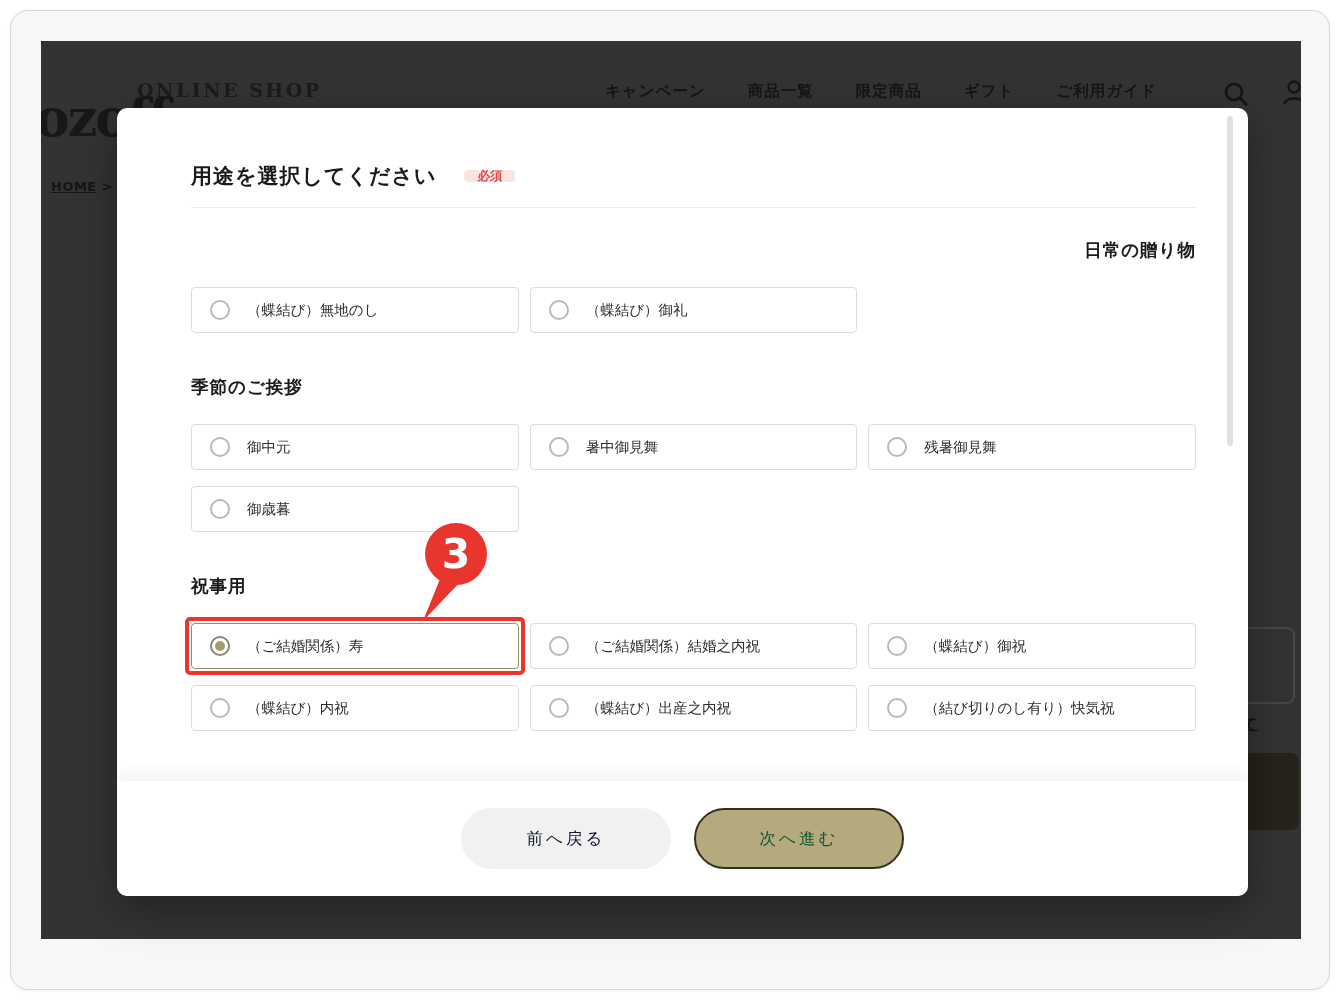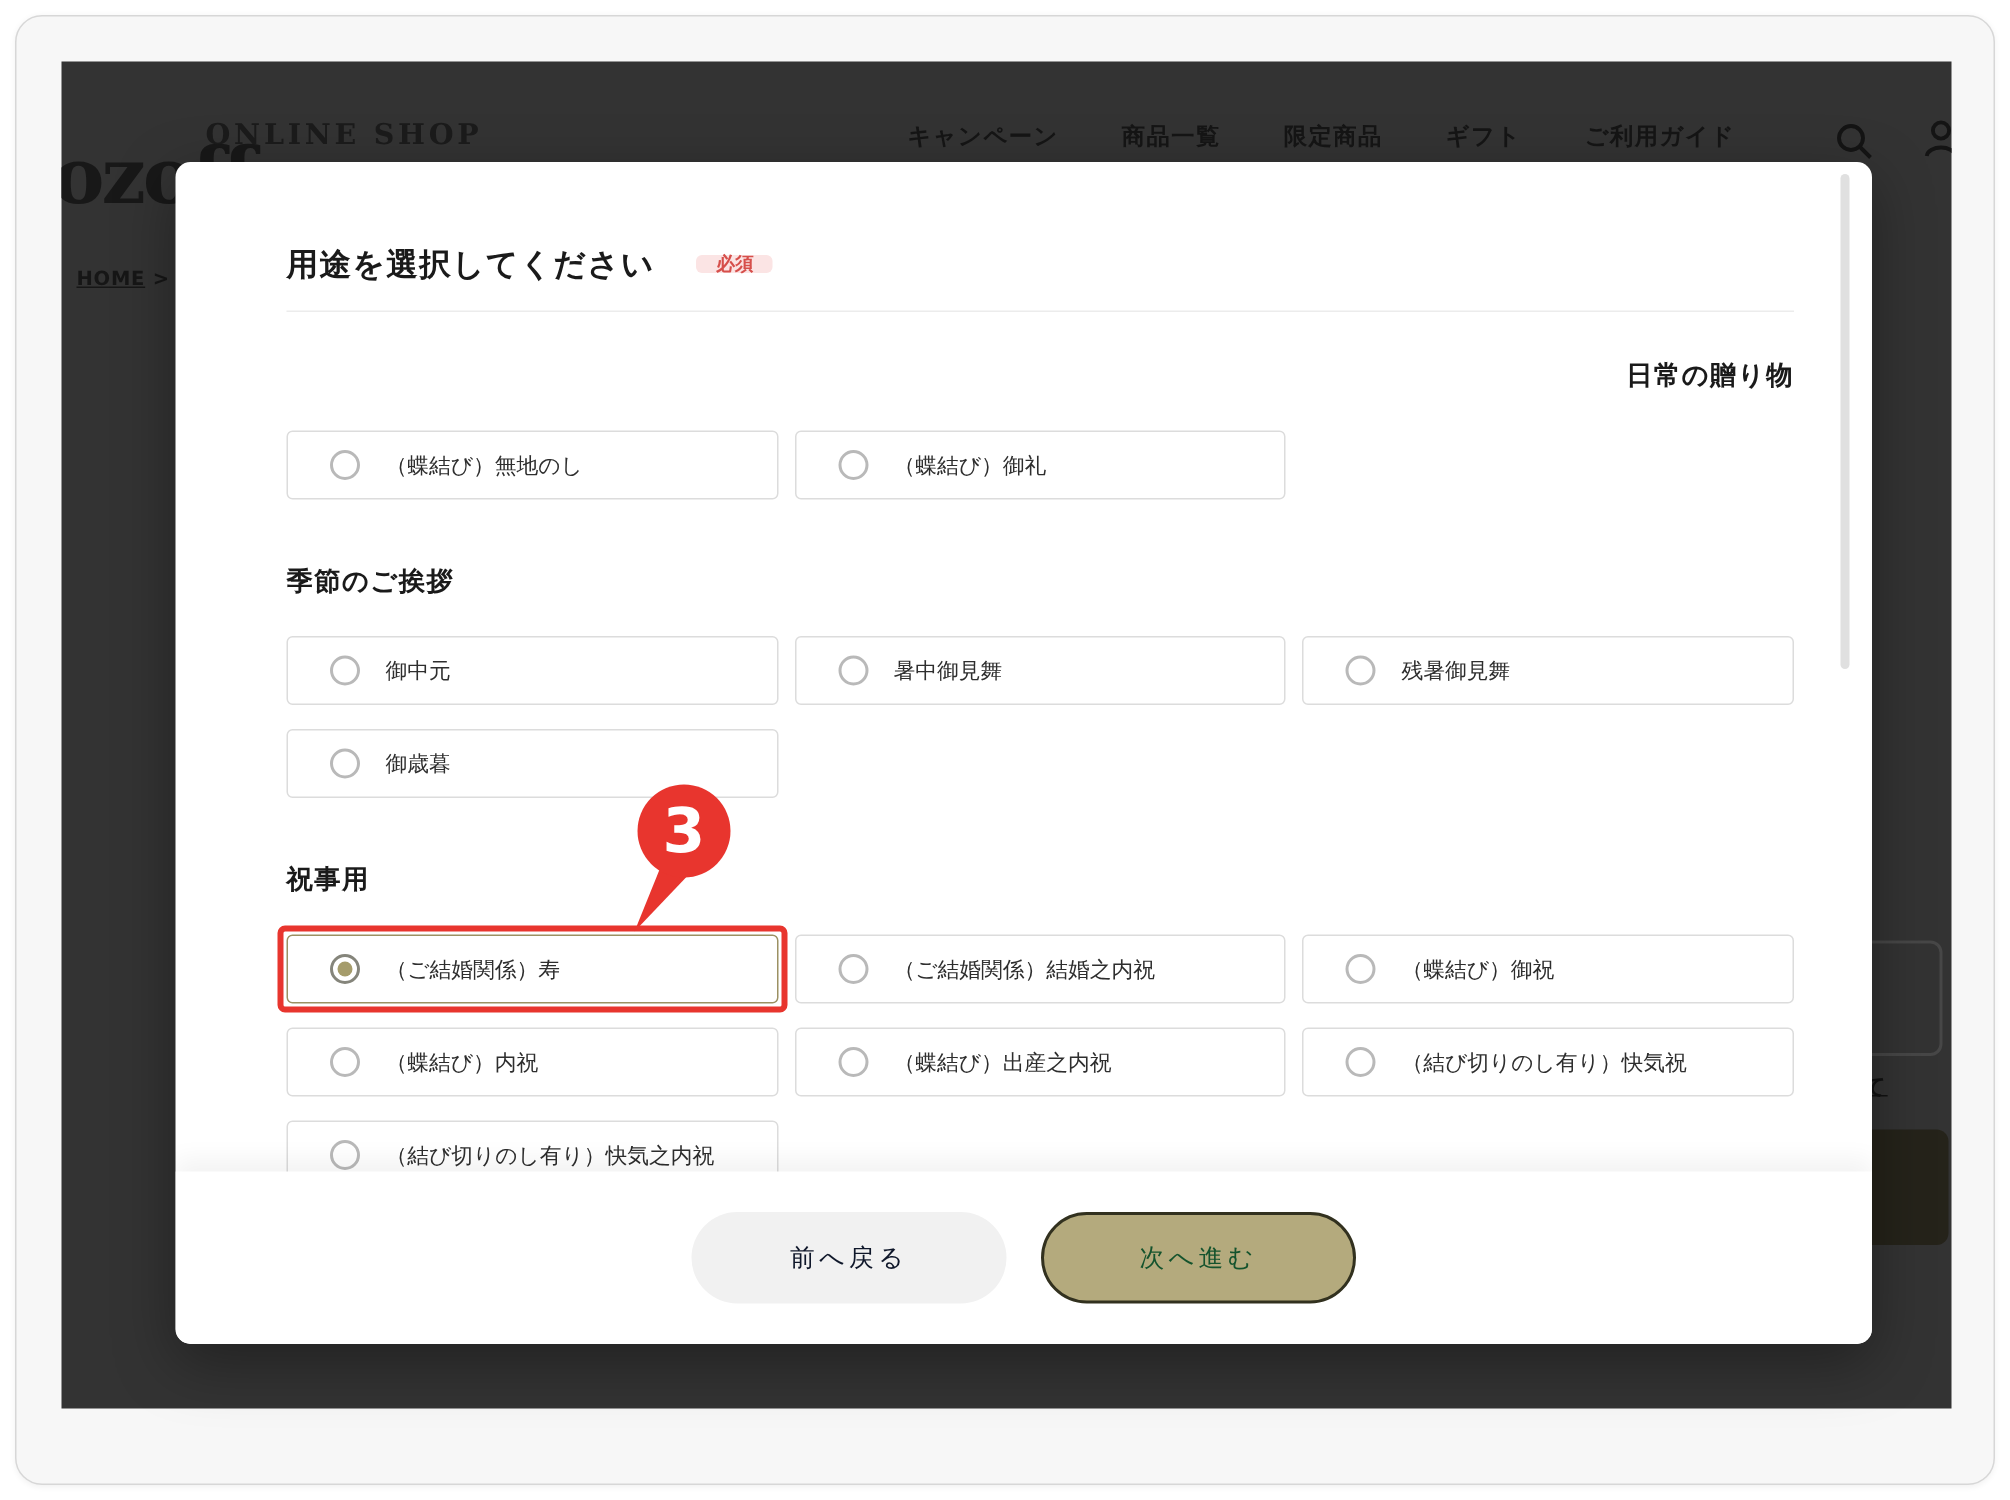--- a/index.html
+++ b/index.html
@@ -38,21 +38,21 @@
   .title-row { margin-top:54px; display:flex; align-items:center; gap:28px; }
   .m-title { font-size:21px; font-weight:bold; color:#1a1a1a; letter-spacing:1px; }
   .req-badge { background:#fbe4e4; color:#d64f4b; font-size:12.5px; font-weight:600;
                padding:0 13px; border-radius:4px; line-height:1; }
   .divider { margin-top:17px; height:1px; background:#ececec; }
   .sec-h { font-size:17.5px; font-weight:bold; color:#1a1a1a; letter-spacing:1px; }
   .sec1 .sec-h { margin-top:30px;text-align:right; }
   .sec2 .sec-h, .sec3 .sec-h { margin-top:42px; }
   .opt-grid { margin-top:25px; display:grid; grid-template-columns:repeat(3,1fr); gap:16px 11px; }
   .opt { position:relative; height:46px; background:#fff; border:1px solid #dcdcdc; border-radius:4px;
-         display:flex; align-items:center; gap:17px; padding:0 14px 0 28px; cursor:pointer; }
+         display:flex; align-items:center; gap:17px; padding:0 14px 0 18px; cursor:pointer; }
   .radio { flex:none; width:20px; height:20px; border:2px solid #b9b9b9; border-radius:50%;
            background:#fff; display:flex; align-items:center; justify-content:center; }
   .opt-label { font-size:14.5px; color:#2e2e2e; white-space:nowrap; }
   .opt.selected { border-color:#9c9163; }
   .opt.selected .radio { border-color:#85857b; }
   .opt.selected .radio::after { content:""; width:10px; height:10px; border-radius:50%; background:#a59c6b; }
   .red-frame { position:absolute; inset:-7px; border:4px solid #e8352e; border-radius:5px;
                pointer-events:none; z-index:4; }
   .balloon { position:absolute; left:270px; top:408px; width:150px; height:120px; z-index:6;
              pointer-events:none; overflow:visible; }
@@ -169,24 +169,20 @@
             <span class="opt-label">（蝶結び）内祝</span>
           </div>
           <div class="opt">
             <span class="radio"></span>
             <span class="opt-label">（蝶結び）出産之内祝</span>
           </div>
           <div class="opt">
             <span class="radio"></span>
             <span class="opt-label">（結び切りのし有り）快気祝</span>
           </div>
-          <div class="opt">
-            <span class="radio"></span>
-            <span class="opt-label">（結び切りのし有り）快気之内祝</span>
-          </div>
         </div>
       </section>
     </div>
 
     <svg class="balloon" viewBox="0 0 150 120">
       <polygon points="55,58 76,63 36,105" fill="#e8352e"></polygon>
       <circle cx="69" cy="38" r="31" fill="#e8352e"></circle>
       <text x="69" y="52" text-anchor="middle">3</text>
     </svg>
 

